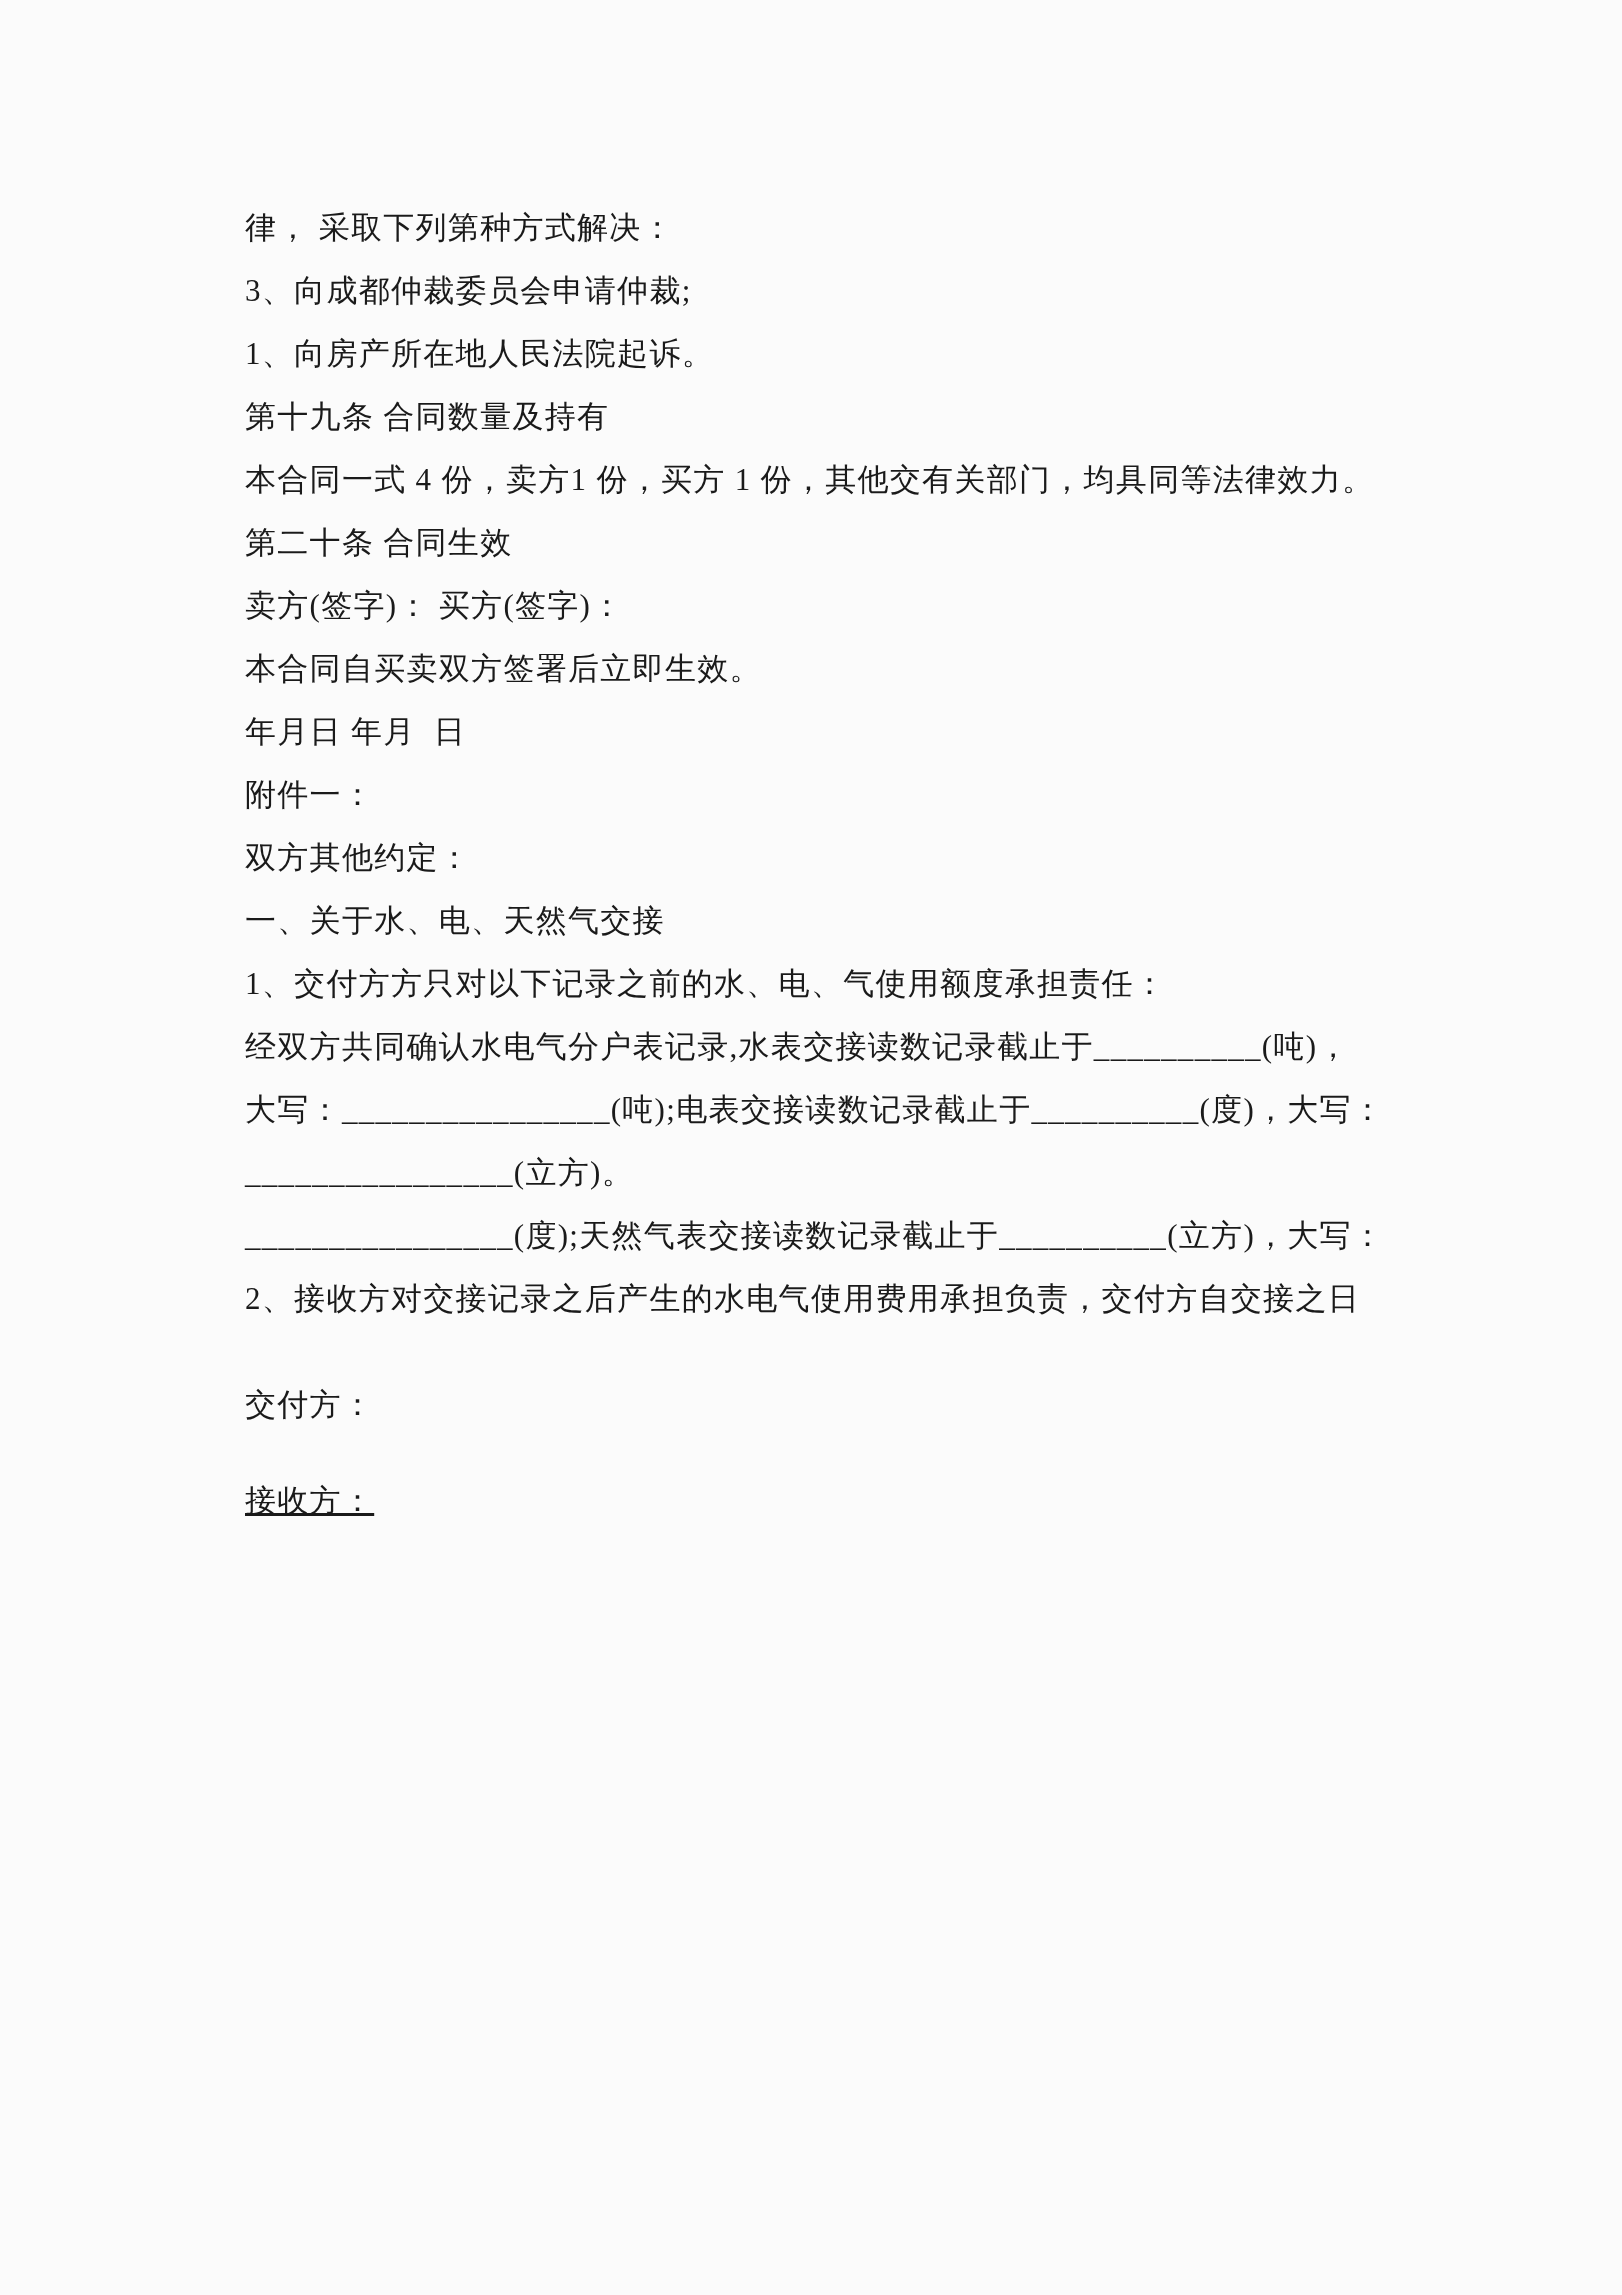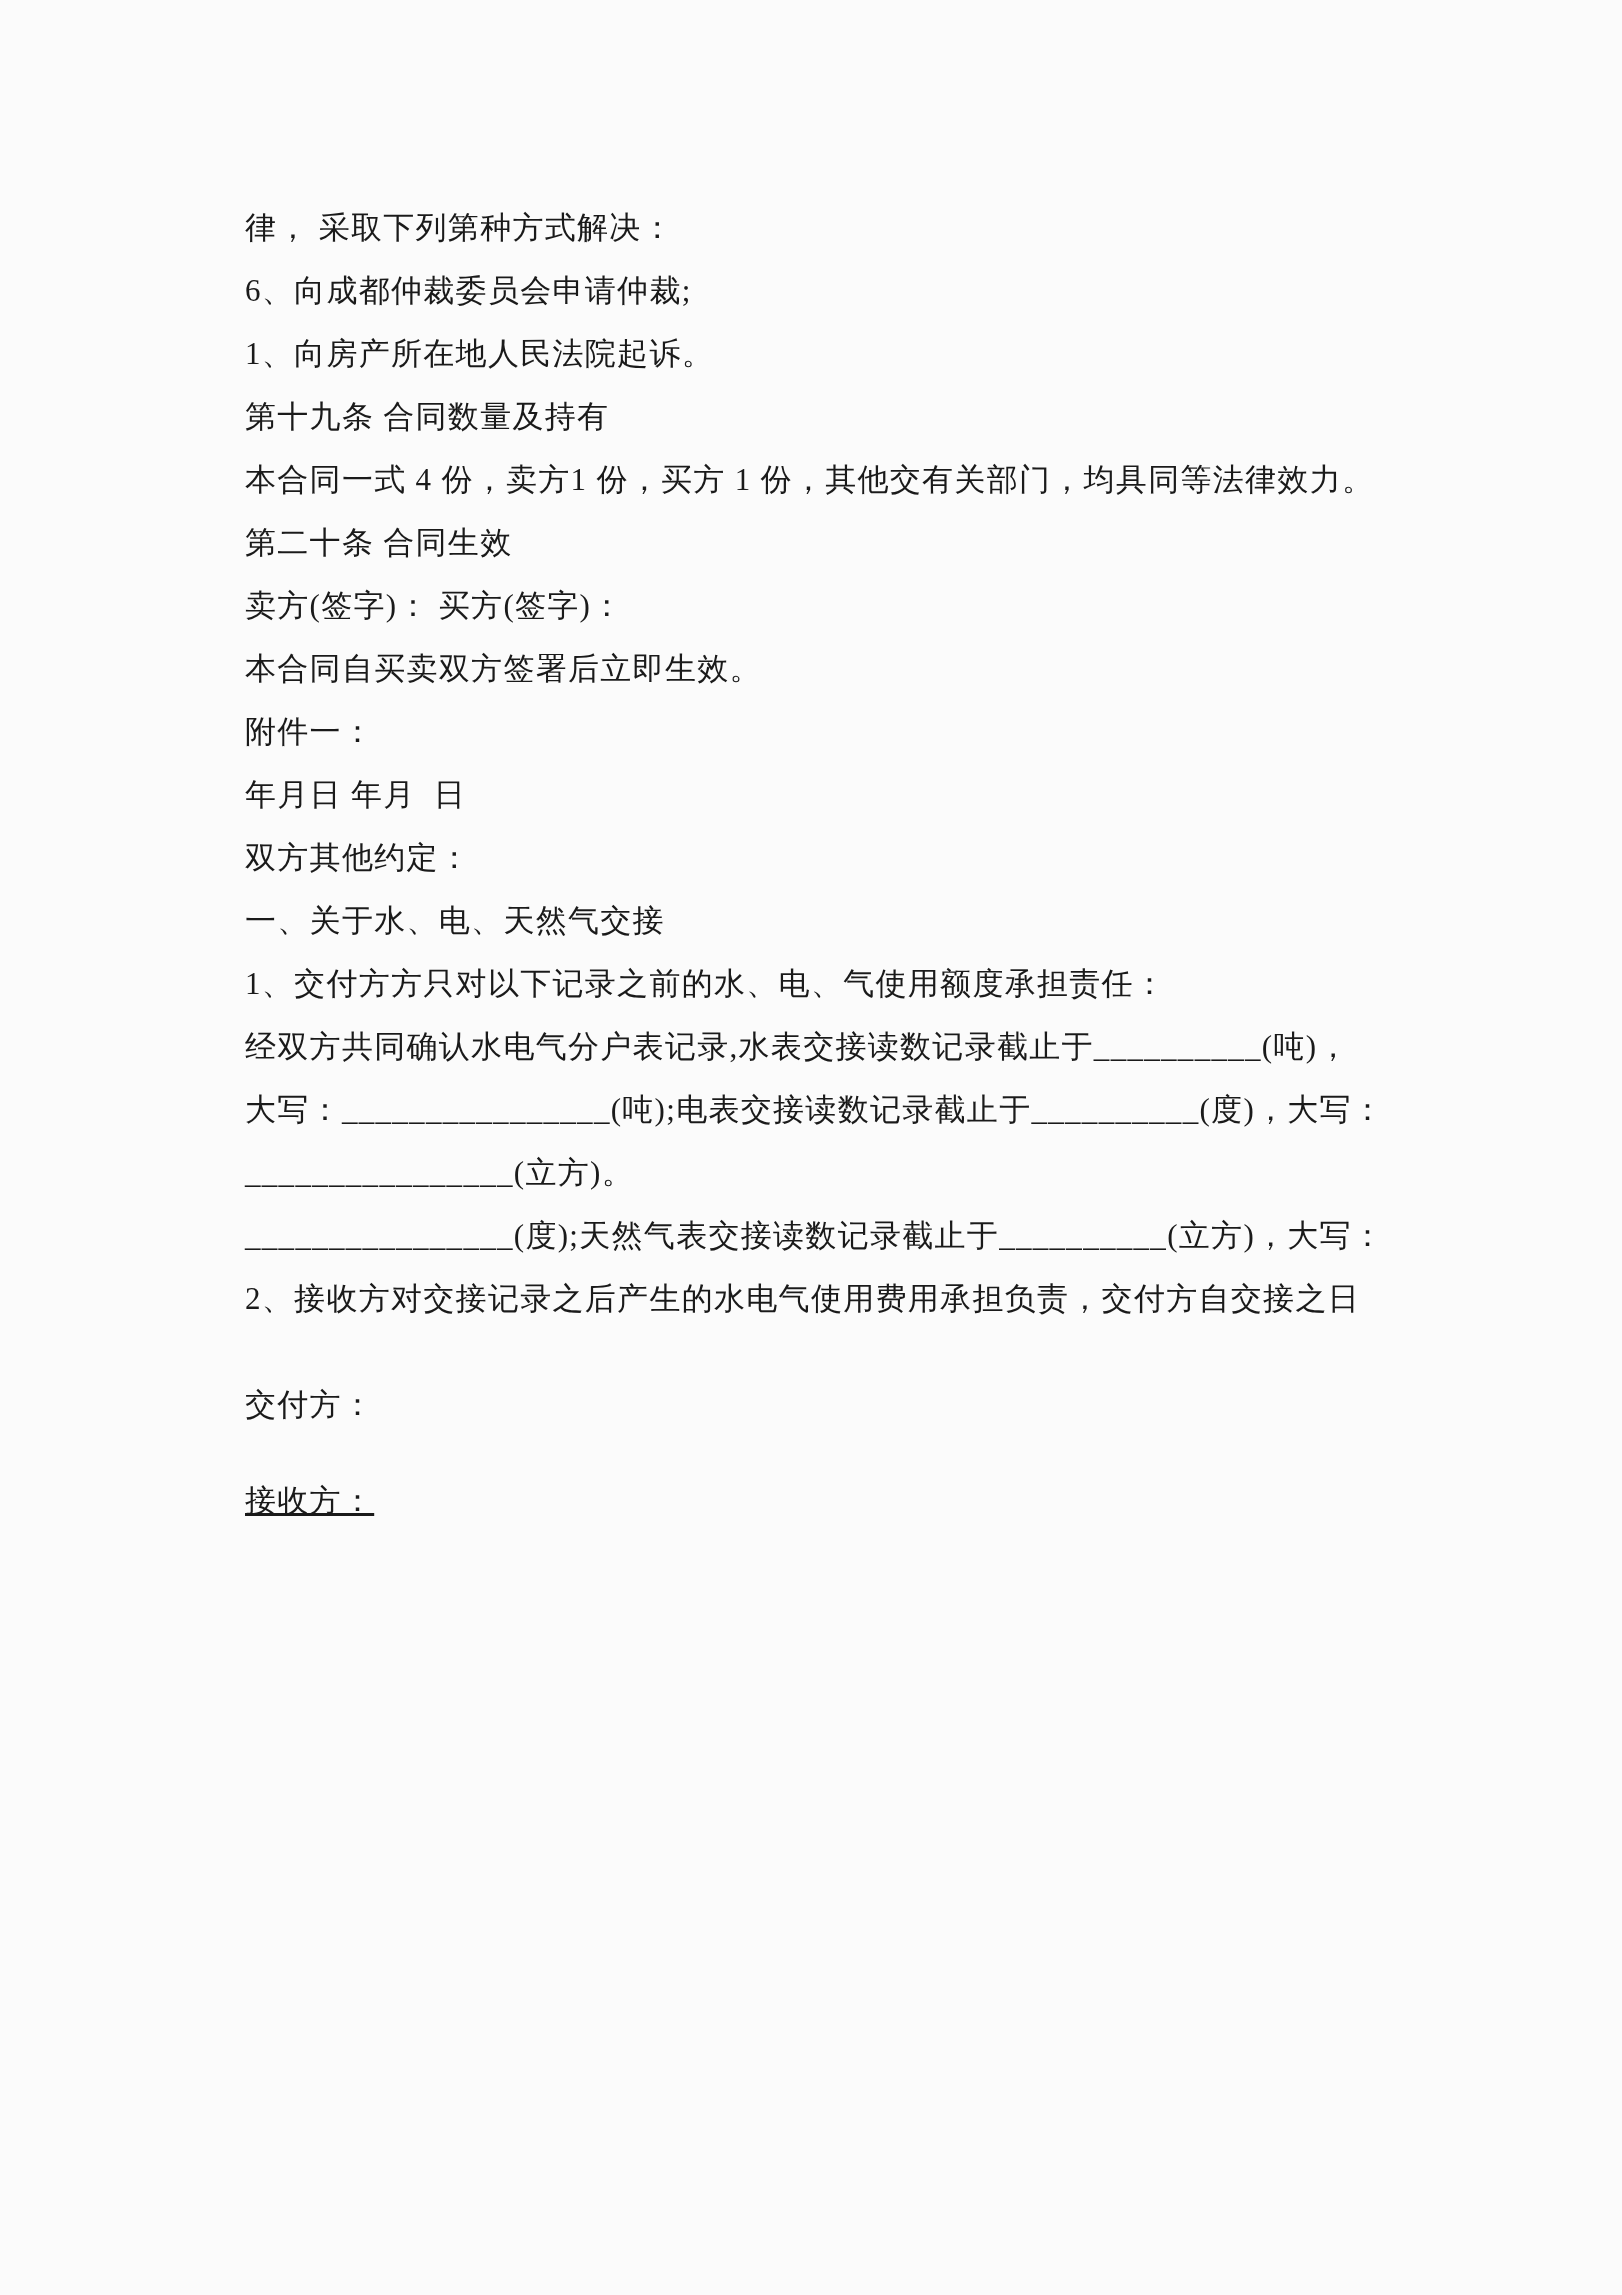--- a/index.html
+++ b/index.html
@@ -27,29 +27,29 @@
     white-space: pre;      
   }
   .gap-before-large { margin-top: 43px; }
   .gap-before-medium { margin-top: 33px; text-decoration: underline; }
 </style>
 </head>
 <body>
 
 <div class="page">
   <p class="line">律， 采取下列第种方式解决：</p>
-  <p class="line">6、向成都仲裁委员会申请仲裁;</p>
+  <p class="line">3、向成都仲裁委员会申请仲裁;</p>
   <p class="line">1、向房产所在地人民法院起诉。</p>
   <p class="line">第十九条 合同数量及持有</p>
   <p class="line">本合同一式 4 份，卖方1 份，买方 1 份，其他交有关部门，均具同等法律效力。</p>
   <p class="line">第二十条 合同生效</p>
   <p class="line">卖方(签字)： 买方(签字)：</p>
   <p class="line">本合同自买卖双方签署后立即生效。</p>
+  <p class="line">年月日 年月  日</p>
   <p class="line">附件一：</p>
-  <p class="line">年月日 年月  日</p>
   <p class="line">双方其他约定：</p>
   <p class="line">一、关于水、电、天然气交接</p>
   <p class="line">1、交付方方只对以下记录之前的水、电、气使用额度承担责任：</p>
   <p class="line">经双方共同确认水电气分户表记录,水表交接读数记录截止于__________(吨)，</p>
   <p class="line">大写：________________(吨);电表交接读数记录截止于__________(度)，大写：</p>
   <p class="line">________________(立方)。</p>
   <p class="line">________________(度);天然气表交接读数记录截止于__________(立方)，大写：</p>
   <p class="line">2、接收方对交接记录之后产生的水电气使用费用承担负责，交付方自交接之日</p>
   <p class="line gap-before-large">交付方：</p>
   <p class="line gap-before-medium">接收方：</p>

